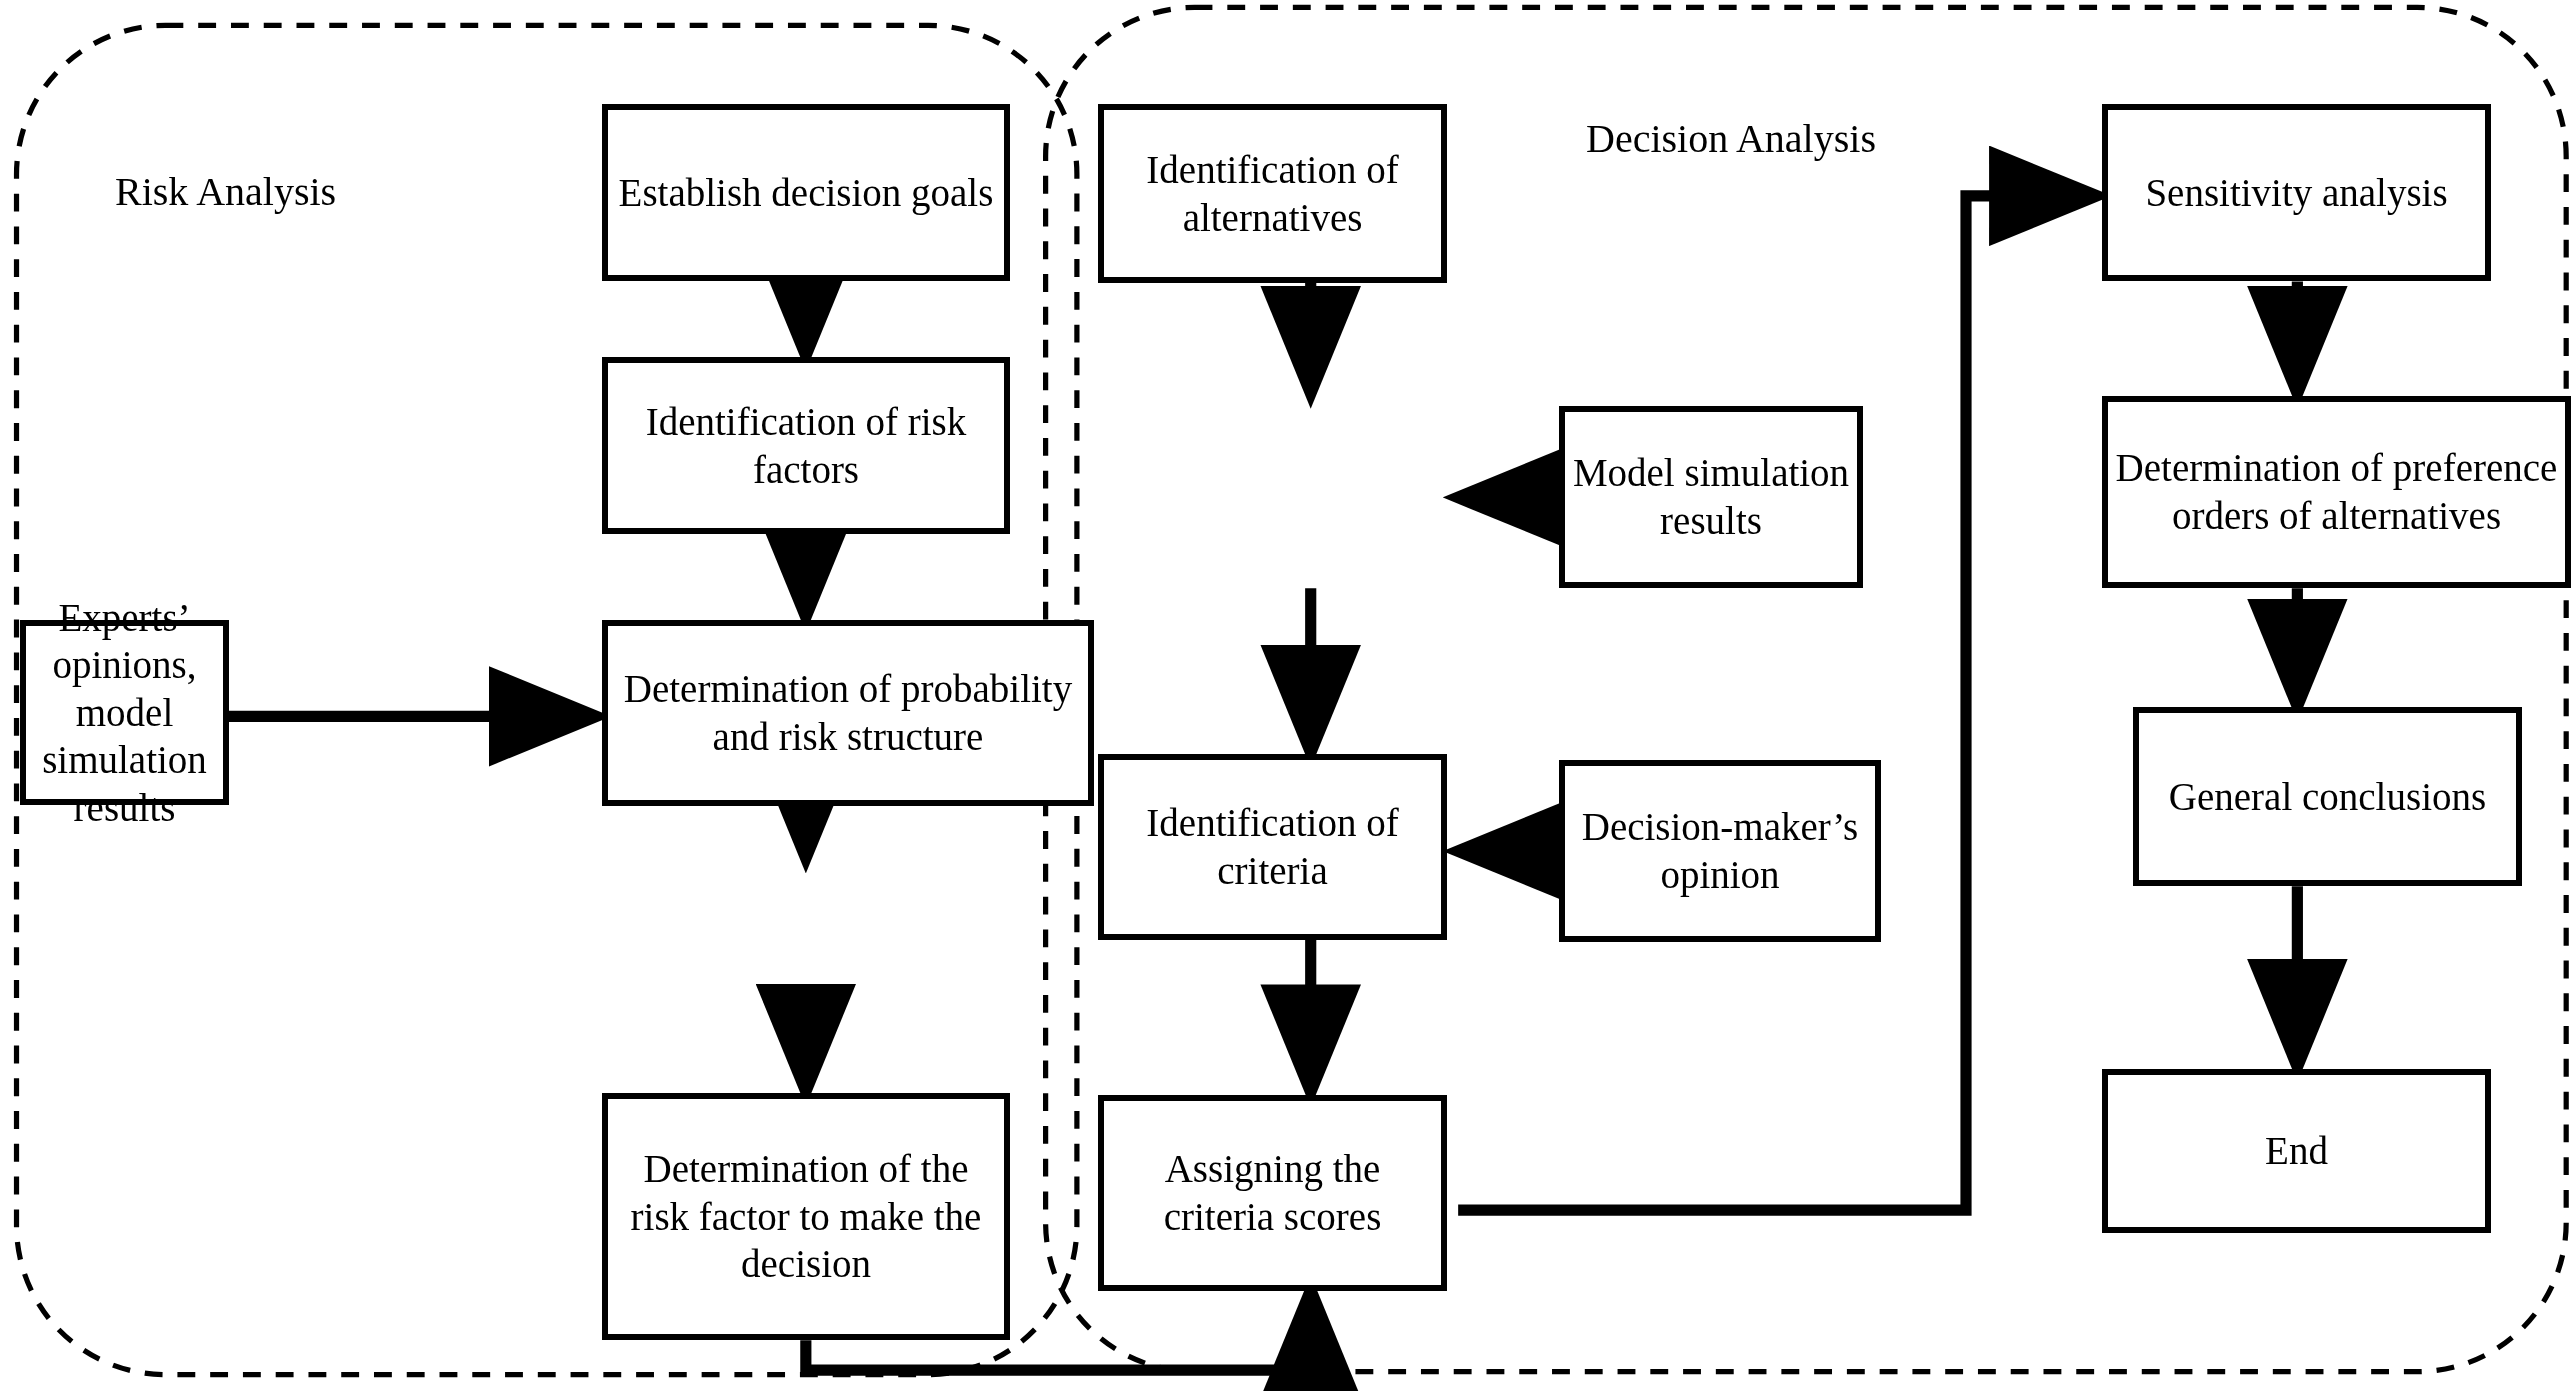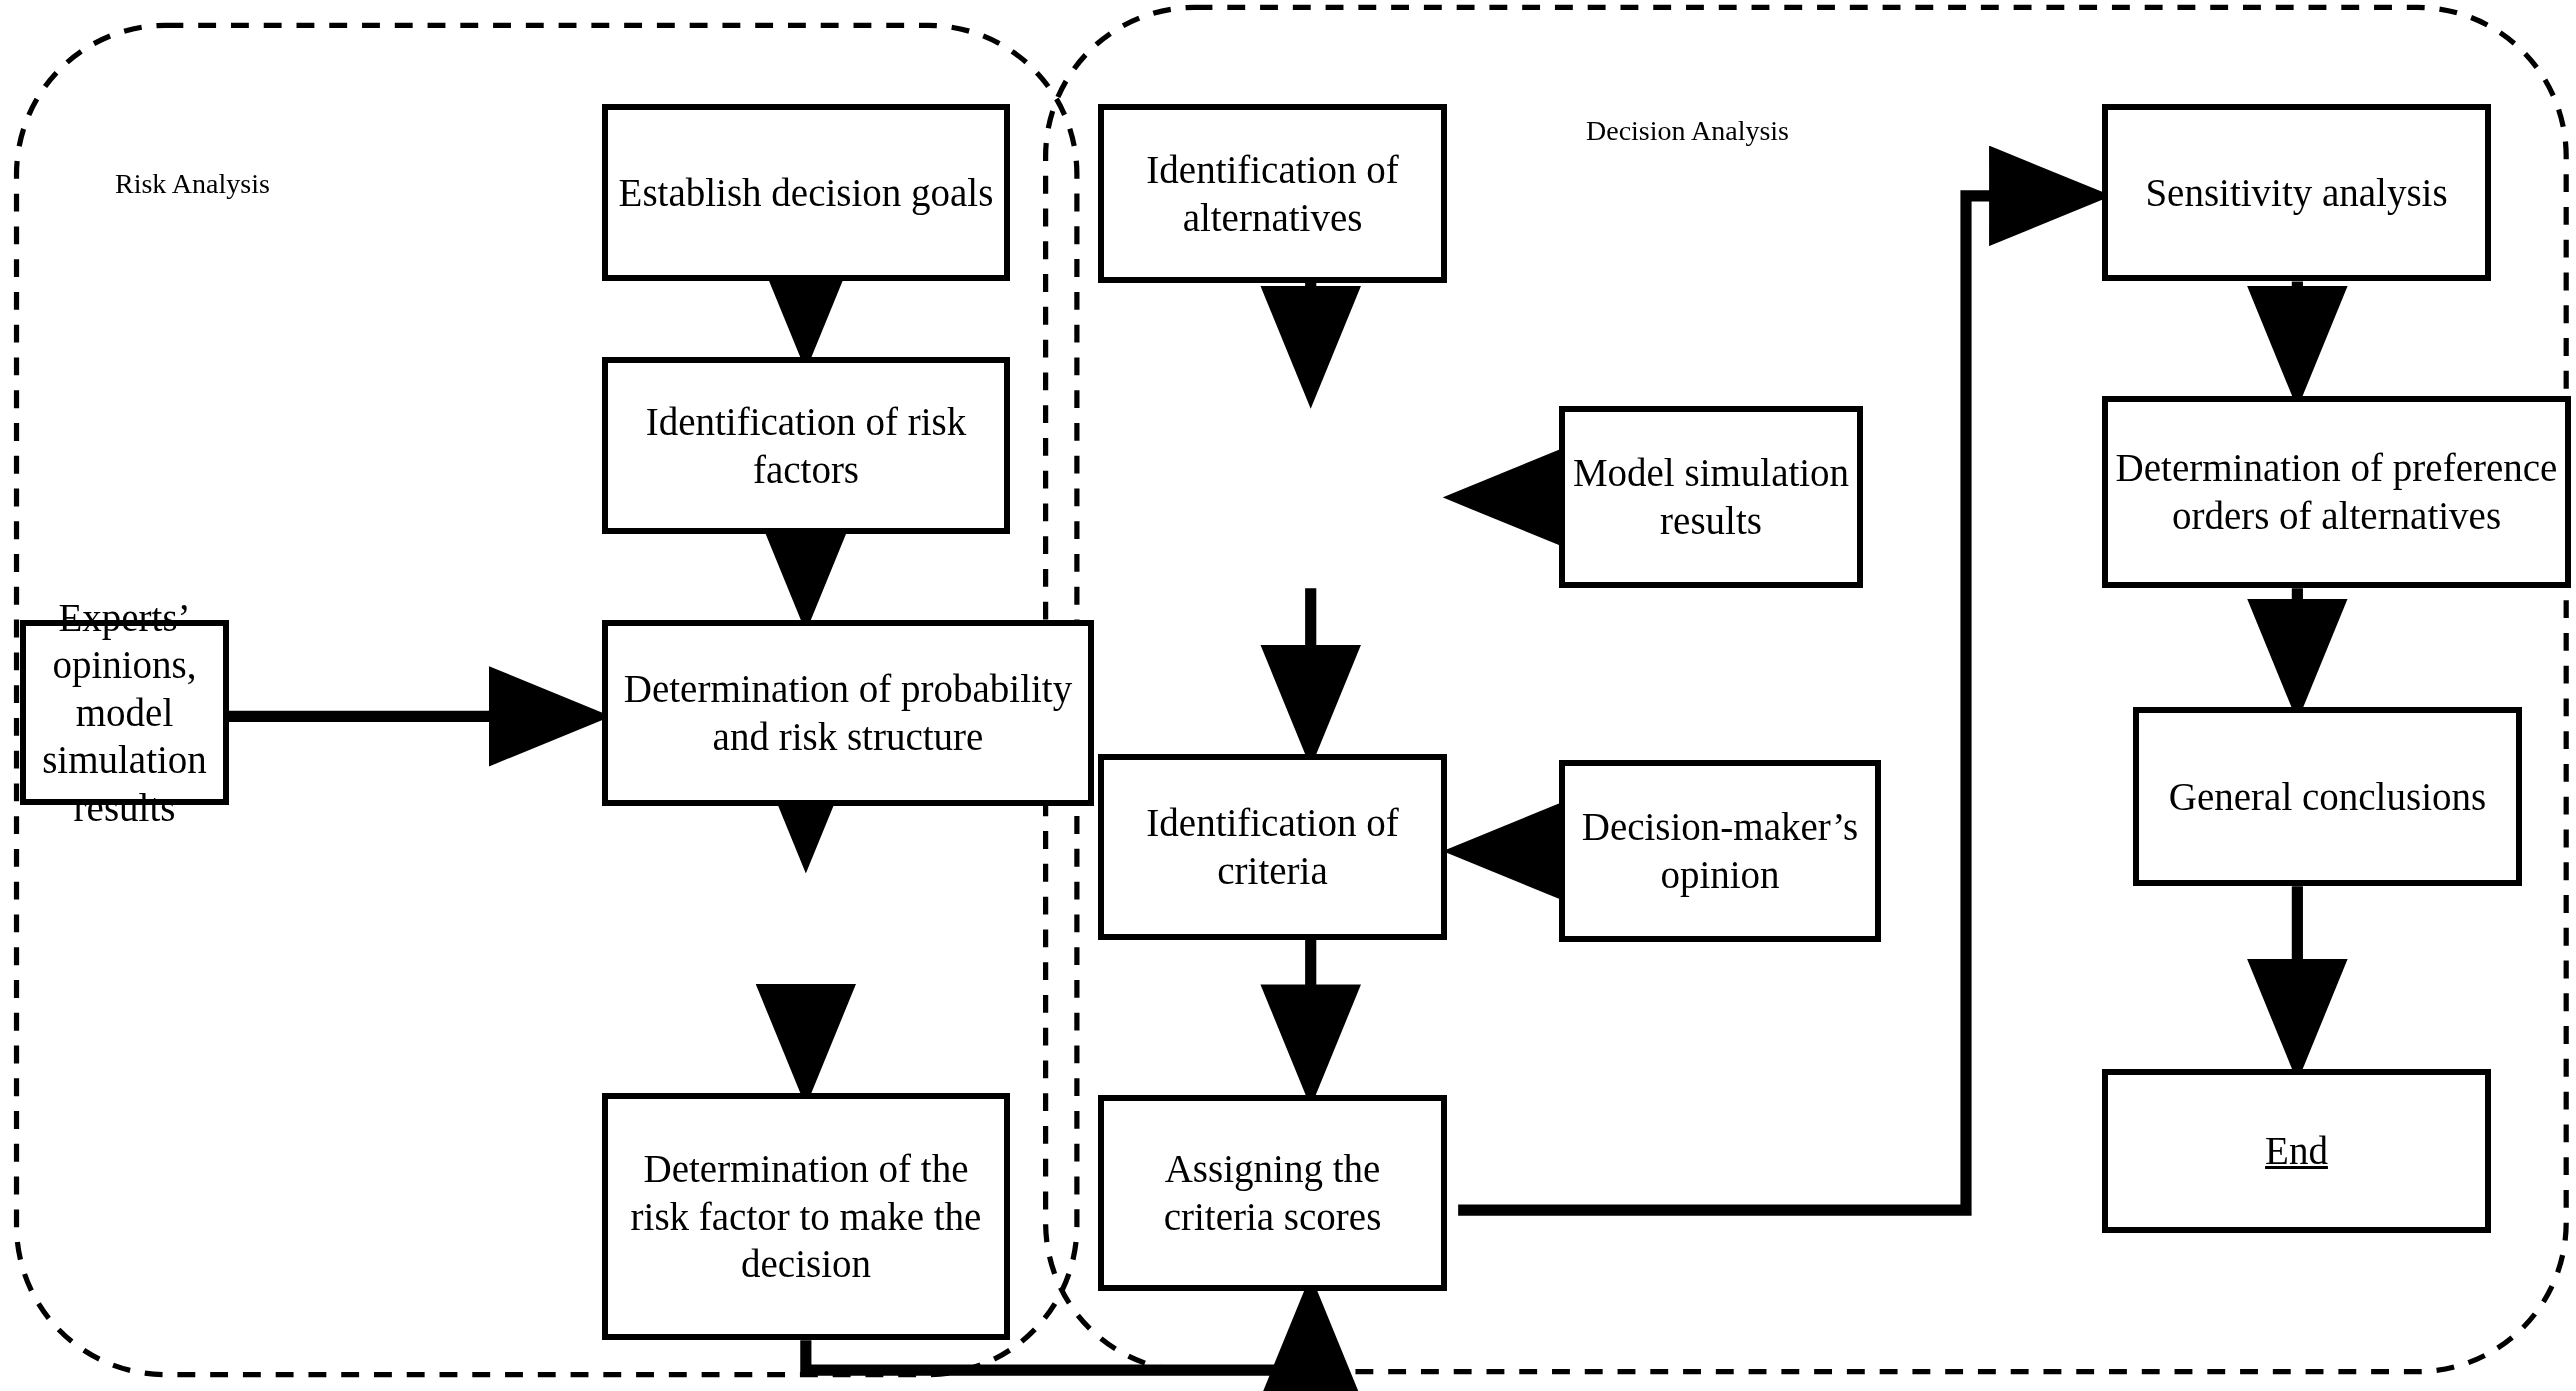--- a/index.html
+++ b/index.html
@@ -10,21 +10,21 @@
   }
   svg#wires{position:absolute;left:0;top:0;width:2576px;height:1391px;}
   .node{
     position:absolute;box-sizing:border-box;background:#fff;
     border:6.7px solid #000;
     display:flex;align-items:center;justify-content:center;text-align:center;
     font-size:39px;line-height:1.22;color:#000;
     padding:3px 7.4px;
   }
   .grouplabel{
-    position:absolute;font-size:28px;color:#000;white-space:nowrap;
+    position:absolute;font-size:40px;color:#000;white-space:nowrap;
   }
 </style>
 </head>
 <body>
 
 <div id="stage">
 
   <svg id="wires" viewBox="0 0 3459 1868">
     <defs>
       <marker id="ah" markerWidth="11" markerHeight="9" refX="9.6" refY="4.5" orient="auto" markerUnits="strokeWidth">
@@ -94,16 +94,16 @@
   <div class="node" style="left:1559px;top:760px;width:322px;height:182px;">Decision-maker’s opinion</div>
 
   <div class="node" style="left:1098px;top:1095px;width:349px;height:196px;">Assigning the criteria scores</div>
 
   <div class="node" style="left:2102px;top:104px;width:389px;height:177px;">Sensitivity analysis</div>
 
   <div class="node" style="left:2102px;top:396px;width:469px;height:192px;">Determination of preference orders of alternatives</div>
 
   <div class="node" style="left:2102px;top:707px;width:389px;height:179px;margin-left:31px;">General conclusions</div>
 
-  <div class="node" style="left:2102px;top:1069px;width:389px;height:164px;text-decoration:underline;">End</div>
+  <div class="node" style="left:2102px;top:1069px;width:389px;height:164px;">End</div>
 
 </div>
 
 
 </body></html>

